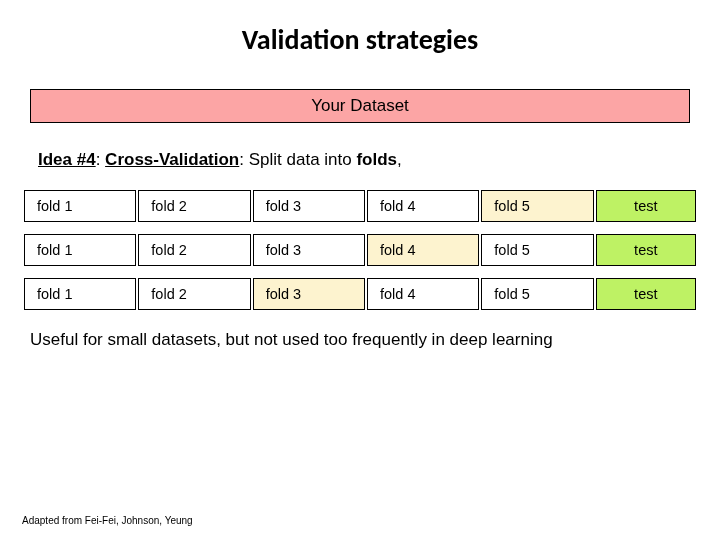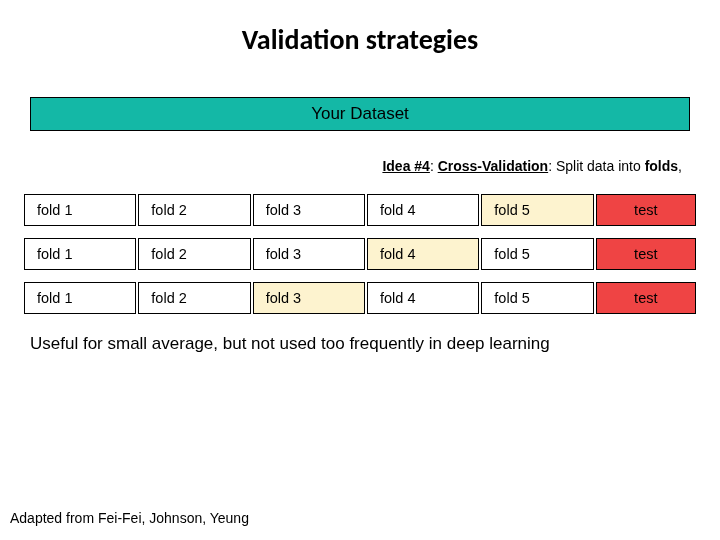--- a/index.html
+++ b/index.html
@@ -12,32 +12,31 @@
       position: relative;
     }
     .title {
       font-family: Calibri, Arial, sans-serif;
       font-size: 28px;
       text-align: center;
       padding-top: 22px;
       padding-bottom: 22px;
     }
     .dataset-box {
-      margin: 18px 30px 0;
+      margin: 10px 30px 0;
       border: 1.5px solid #000;
-      background: #14b8a6;
+      background: #fca5a5;
       text-align: center;
       font-size: 17px;
       padding: 6px 0;
     }
     .idea {
       margin: 26px 38px 0;
-      font-size: 14px;
+      font-size: 17px;
       line-height: 1.35;
-      text-align: right;
     }
     .idea .label { font-weight: bold; text-decoration: underline; }
     .idea b { font-weight: bold; }
     .rows {
       margin: 18px 24px 12px;
       display: flex;
       flex-direction: column;
       gap: 12px;
     }
     .row {
@@ -46,30 +45,30 @@
       gap: 2px;
     }
     .cell {
       flex: 1;
       border: 1.5px solid #000;
       background: #fff;
       font-size: 14.5px;
       padding: 7px 0 7px 12px;
     }
     .cell.hl { background: #fdf3cf; }
-    .cell.test { background: #ef4444; text-align: center; padding-left: 0; }
+    .cell.test { background: #bef264; text-align: center; padding-left: 0; }
     .note {
       margin: 20px 30px 0;
       font-size: 17px;
     }
     .credit {
       position: absolute;
-      left: 10px;
+      left: 22px;
       bottom: 14px;
-      font-size: 14px;
+      font-size: 10px;
     }
   </style>
 </head>
 <body>
 
 <h1 class="title">Validation strategies</h1>
 
 <div class="dataset-box">Your Dataset</div>
 
 <div class="idea">
@@ -96,15 +95,15 @@
     <div class="row">
       <div class="cell">fold 1</div>
       <div class="cell">fold 2</div>
       <div class="cell hl">fold 3</div>
       <div class="cell">fold 4</div>
       <div class="cell">fold 5</div>
       <div class="cell test">test</div>
     </div>
   </div>
 
-<div class="note">Useful for small average, but not used too frequently in deep learning</div>
+<div class="note">Useful for small datasets, but not used too frequently in deep learning</div>
 
 <div class="credit">Adapted from Fei-Fei, Johnson, Yeung</div>
 
 </body></html>

